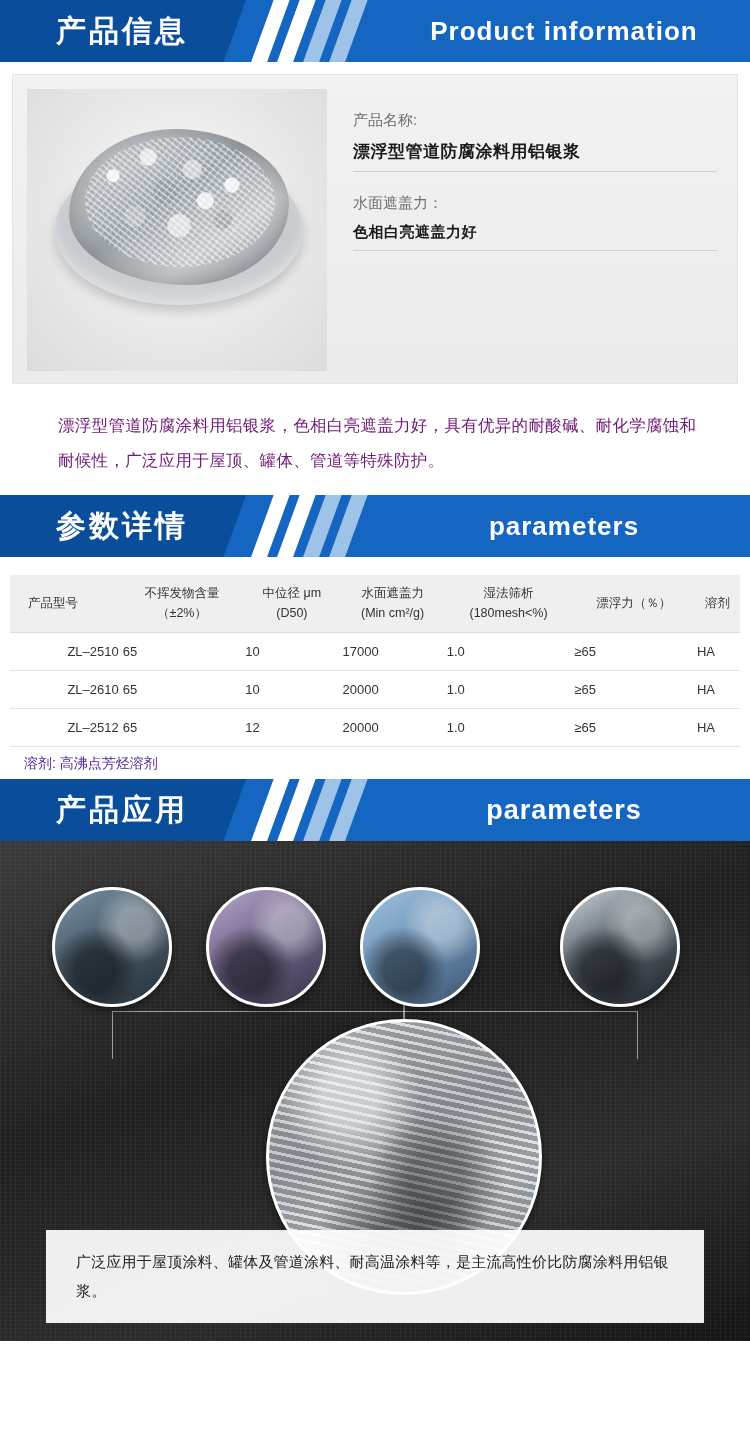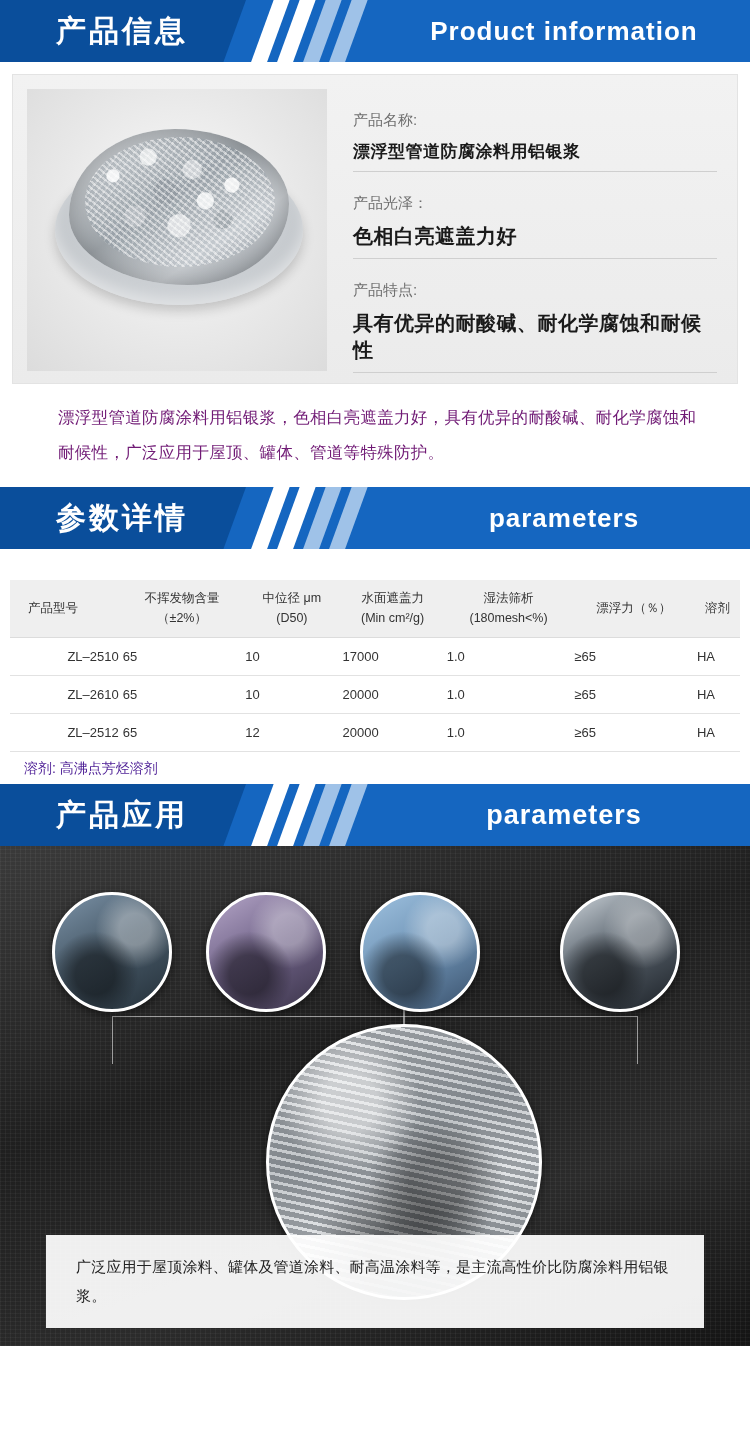--- a/index.html
+++ b/index.html
@@ -69,21 +69,21 @@
     background: #0a4e9b;
     transform: skewX(-20deg);
     transform-origin: top left;
     margin-left: -40px;
     z-index: 1;
   }
   .banner.dark-en .en { font-size: 27px; }
 
   
   .info-wrap {
-    margin: 12px 12px 0 12px;
+    margin: 12px 12px 8px 12px;
     background: linear-gradient(180deg,#f2f2f2 0%, #ebebeb 100%);
     border: 1px solid #e3e3e3;
     display: flex;
     padding: 14px;
     height: 310px;
   }
   .info-photo {
     width: 300px;
     height: 282px;
     background: radial-gradient(ellipse at 50% 45%, #fbfbfb 0%, #e9e9e9 55%, #dcdcdc 100%);
@@ -131,33 +131,33 @@
 
   .info-text {
     flex: 1;
     padding: 10px 6px 0 26px;
   }
   .info-row { padding-bottom: 8px; border-bottom: 1px solid #cfcfcf; margin-bottom: 22px; }
   .info-row:last-child { margin-bottom: 0; }
   .info-row.first { margin-top: 12px; }
   .info-label { color: #6e6e6e; font-size: 15px; margin-bottom: 10px; }
   .info-value { color: #1a1a1a; font-size: 17px; font-weight: bold; letter-spacing: .5px; }
-  .info-value.small { font-size: 20px; }
+  .info-value.small { font-size: 15px; }
 
   
   .para {
     padding: 16px 40px 18px 58px;
     font-size: 16.5px;
     line-height: 2.1;
     color: #701a75;
     letter-spacing: .3px;
   }
 
   
-  .table-wrap { padding: 31px 10px 6px 10px; }
+  .table-wrap { padding: 18px 10px 6px 10px; }
   table { width: 730px; border-collapse: collapse; margin: 0 auto; }
   thead td {
     background: #efefef;
     font-size: 12.5px;
     color: #333;
     text-align: center;
     padding: 9px 2px;
     line-height: 1.55;
     border-bottom: 1px solid #dcdcdc;
   }
@@ -262,26 +262,22 @@
     <div class="info-photo">
       <div class="dish"></div>
       <div class="flakes"></div>
     </div>
     <div class="info-text">
       <div class="info-row first">
         <div class="info-label">产品名称:</div>
         <div class="info-value">漂浮型管道防腐涂料用铝银浆</div>
       </div>
       <div class="info-row">
-        <div class="info-label">产品光泽：</div>
+        <div class="info-label">水面遮盖力：</div>
         <div class="info-value small">色相白亮遮盖力好</div>
-      </div>
-      <div class="info-row">
-        <div class="info-label">产品特点:</div>
-        <div class="info-value small">具有优异的耐酸碱、耐化学腐蚀和耐候性</div>
       </div>
     </div>
   </div>
 
   <div class="para">漂浮型管道防腐涂料用铝银浆，色相白亮遮盖力好，具有优异的耐酸碱、耐化学腐蚀和耐候性，广泛应用于屋顶、罐体、管道等特殊防护。</div>
 
   <div class="banner">
     <div class="darkwedge"></div>
     <div class="cn">参数详情</div>
     <div class="slashes">

